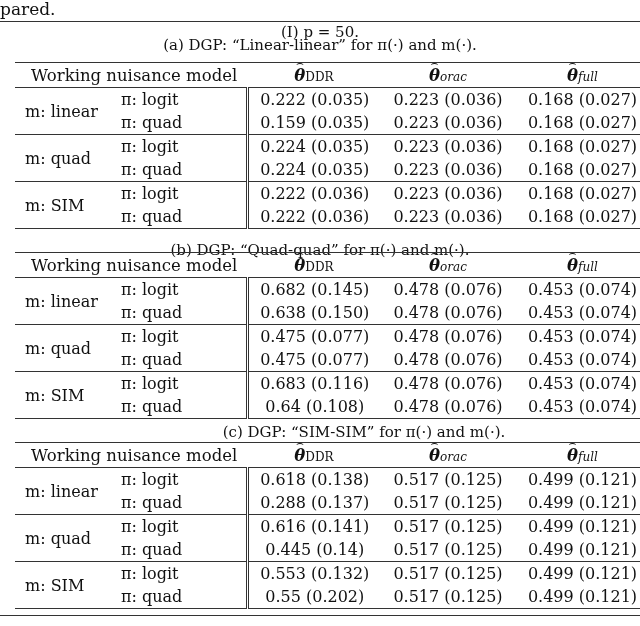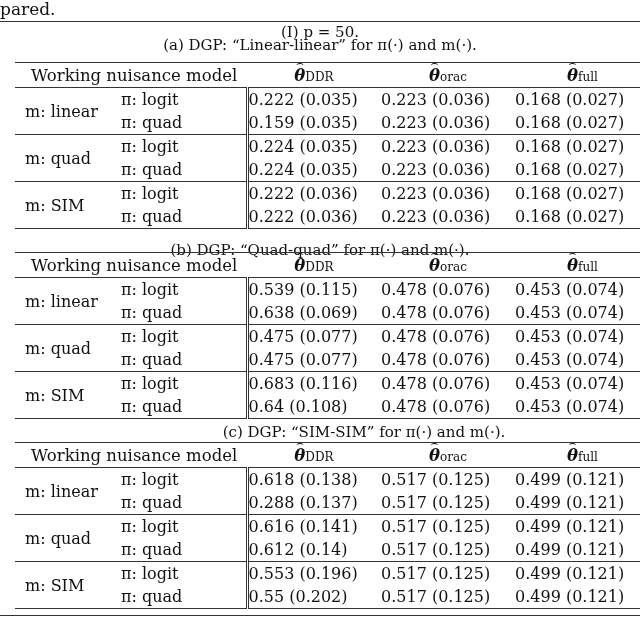--- a/index.html
+++ b/index.html
@@ -13,26 +13,26 @@
     .bottomrule { position: absolute; left: 0; width: 640px; top: 615px; border-top: 1.5px solid #333; }
     .caption { position: absolute; left: 0; width: 640px; text-align: center; font-size: 15px; line-height: 20px; }
     .panel { position: absolute; left: 15px; width: 635px; }
     table { border-collapse: collapse; width: 635px; table-layout: fixed; }
     td, th { padding: 0; white-space: nowrap; font-weight: normal; }
     .hdr th { height: 24px; font-size: 16.5px; border-top: 1.5px solid #333; border-bottom: 1.5px solid #333; }
     .hdr th.wm { text-align: left; padding-left: 16px; }
     .theta { font-weight: bold; font-style: italic; position: relative; }
     .theta-hat { position: absolute; left: 0; right: 0; top: -10px; text-align: center; font-size: 12px; font-weight: normal; font-style: normal; }
     .sub { font-size: 12px; font-weight: normal; }
-    .sub.it { }
+    .sub.it { font-style: italic; }
     tr.r td { height: 23px; line-height: 23px; font-size: 16px; }
     td.mcell { padding-left: 10px; vertical-align: middle; }
     td.pcell { padding-left: 0; margin-top: 40px; }
     td.sep { border-right: 3px double #333; width: 0; }
-    td.num { text-align: left; }
+    td.num { text-align: center; }
     tr.gend td { border-bottom: 1.3px solid #333; }
   </style>
 </head>
 <body>
 
 <div class="lead">pared.</div>
 <div class="toprule"></div>
 <div class="caption" style="top:22px;">(I) p = 50.</div>
 
 <div id="panels-root">
@@ -117,28 +117,28 @@
           <tr class="hdr">
             <th class="wm" colspan="3">Working nuisance model</th>
             <th><span class="theta"><span class="theta-hat">⌢</span><span>θ</span></span><span class="sub">DDR</span></th>
             <th><span class="theta"><span class="theta-hat">⌢</span><span>θ</span></span><span class="sub it">orac</span></th>
             <th><span class="theta"><span class="theta-hat">⌢</span><span>θ</span></span><span class="sub it">full</span></th>
           </tr>
           <tr class="r">
             <td class="mcell" rowspan="2" style="border-bottom:1.3px solid #333;"><span>m: linear</span></td>
             <td class="pcell">π: logit</td>
             <td class="sep"></td>
-            <td class="num">0.539 (0.115)</td>
-            <td class="num">0.478 (0.076)</td>
-            <td class="num">0.453 (0.074)</td>
-          </tr>
-          <tr class="r gend">
-            <td class="pcell">π: quad</td>
-            <td class="sep"></td>
-            <td class="num">0.638 (0.069)</td>
+            <td class="num">0.682 (0.145)</td>
+            <td class="num">0.478 (0.076)</td>
+            <td class="num">0.453 (0.074)</td>
+          </tr>
+          <tr class="r gend">
+            <td class="pcell">π: quad</td>
+            <td class="sep"></td>
+            <td class="num">0.638 (0.150)</td>
             <td class="num">0.478 (0.076)</td>
             <td class="num">0.453 (0.074)</td>
           </tr>
           <tr class="r">
             <td class="mcell" rowspan="2" style="border-bottom:1.3px solid #333;"><span>m: quad</span></td>
             <td class="pcell">π: logit</td>
             <td class="sep"></td>
             <td class="num">0.475 (0.077)</td>
             <td class="num">0.478 (0.076)</td>
             <td class="num">0.453 (0.074)</td>
@@ -205,29 +205,29 @@
             <td class="mcell" rowspan="2" style="border-bottom:1.3px solid #333;"><span>m: quad</span></td>
             <td class="pcell">π: logit</td>
             <td class="sep"></td>
             <td class="num">0.616 (0.141)</td>
             <td class="num">0.517 (0.125)</td>
             <td class="num">0.499 (0.121)</td>
           </tr>
           <tr class="r gend">
             <td class="pcell">π: quad</td>
             <td class="sep"></td>
-            <td class="num">0.612 (0.14)</td>
+            <td class="num">0.445 (0.14)</td>
             <td class="num">0.517 (0.125)</td>
             <td class="num">0.499 (0.121)</td>
           </tr>
           <tr class="r">
             <td class="mcell" rowspan="2" style="border-bottom:1.3px solid #333;"><span>m: SIM</span></td>
             <td class="pcell">π: logit</td>
             <td class="sep"></td>
-            <td class="num">0.553 (0.196)</td>
+            <td class="num">0.553 (0.132)</td>
             <td class="num">0.517 (0.125)</td>
             <td class="num">0.499 (0.121)</td>
           </tr>
           <tr class="r gend">
             <td class="pcell">π: quad</td>
             <td class="sep"></td>
             <td class="num">0.55 (0.202)</td>
             <td class="num">0.517 (0.125)</td>
             <td class="num">0.499 (0.121)</td>
           </tr>

